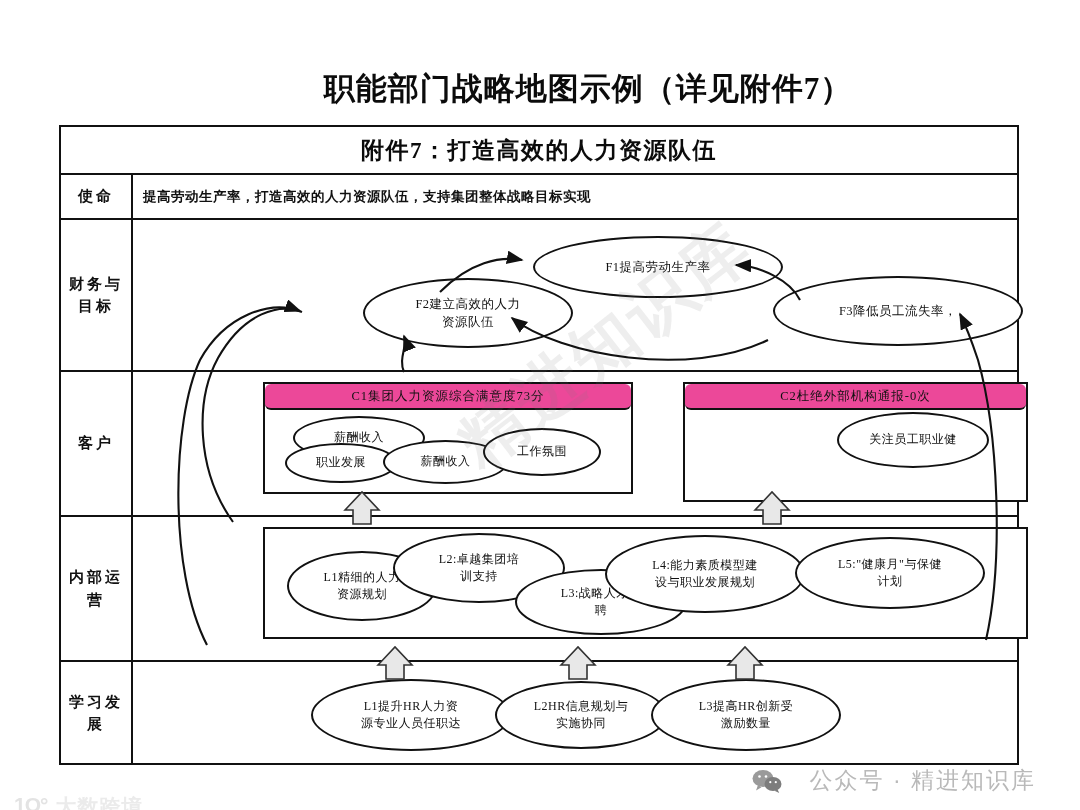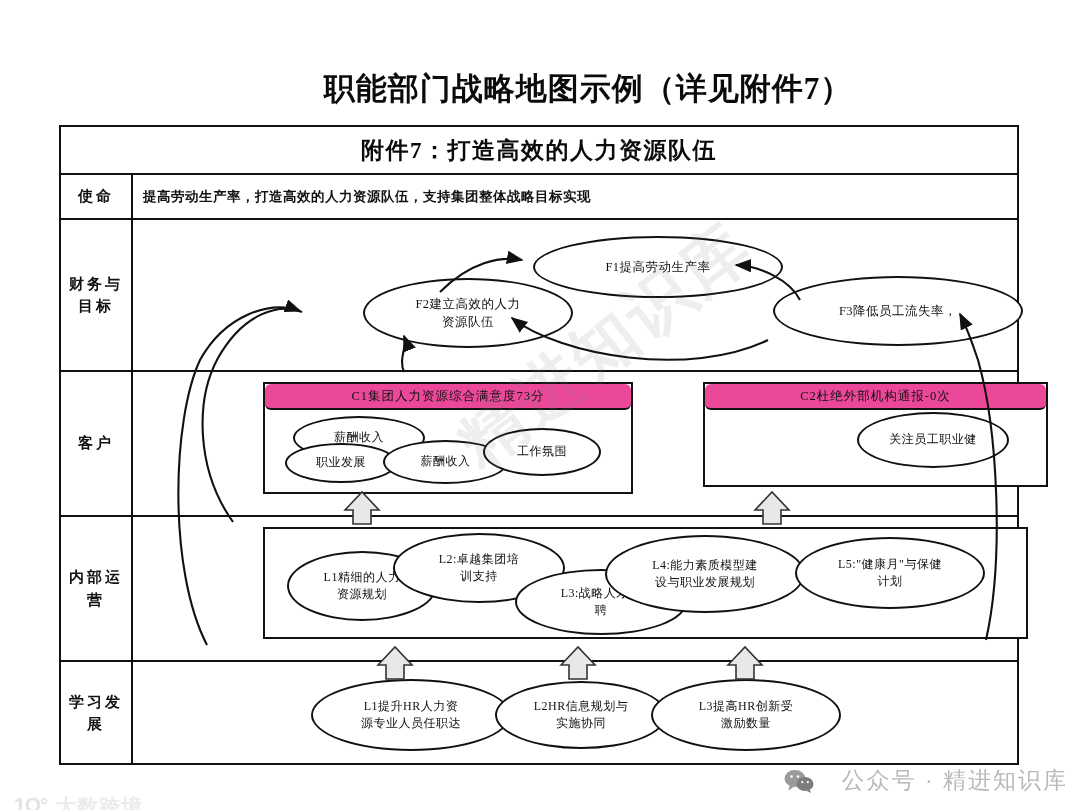--- a/index.html
+++ b/index.html
@@ -218,21 +218,21 @@
   }
   #watermark-bottom-left .wm-text {
     font-size: 21px;
     color: #ebebeb;
     font-weight: bold;
     font-family: "Liberation Sans", sans-serif;
     letter-spacing: 1px;
   }
   #watermark-bottom-right {
     position: absolute;
-    right: 12px;
+    right: 44px;
     top: 765px;
     display: flex;
     align-items: center;
     gap: 28px;
     z-index: 8;
   }
   #watermark-bottom-right .wm-text {
     font-size: 23px;
     color: #b9b9b9;
     font-family: "Liberation Sans", sans-serif;
@@ -276,21 +276,21 @@
       <div class="group-box" style="left:130px; top:10px; width:370px; height:112px;">
         <div class="group-title">C1集团人力资源综合满意度73分</div>
         <div class="group-body">
           <div class="ellipse small" style="left:28px; top:6px; width:132px; height:44px;">薪酬收入</div>
           <div class="ellipse small" style="left:20px; top:33px; width:112px; height:40px;">职业发展</div>
           <div class="ellipse small" style="left:118px; top:30px; width:125px; height:44px;">薪酬收入</div>
           <div class="ellipse small" style="left:218px; top:18px; width:118px; height:48px;">工作氛围</div>
         </div>
       </div>
 
-      <div class="group-box" style="left:550px; top:10px; width:345px; height:105px;margin-left:20px;">
+      <div class="group-box" style="left:550px; top:10px; width:345px; height:120px;">
         <div class="group-title">C2杜绝外部机构通报-0次</div>
         <div class="group-body">
           <div class="ellipse small" style="left:152px; top:2px; width:152px; height:56px;">关注员工职业健</div>
         </div>
       </div>
     </div>
   </div>
 
   <div class="row" id="row-internal">
     <div class="row-header">内部运<br>营</div>

